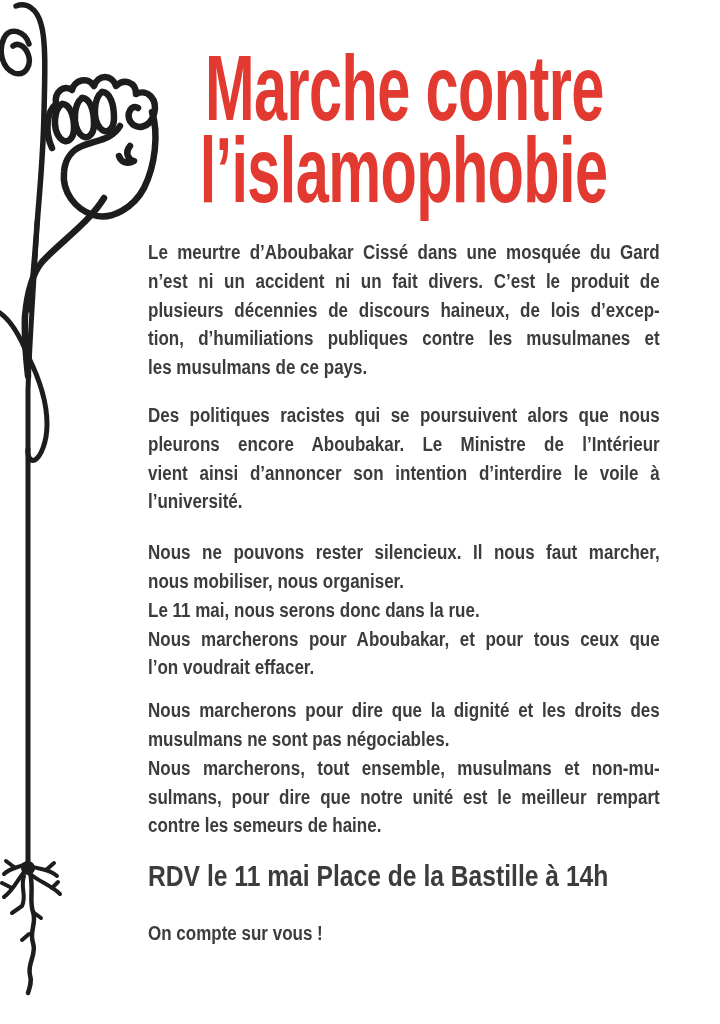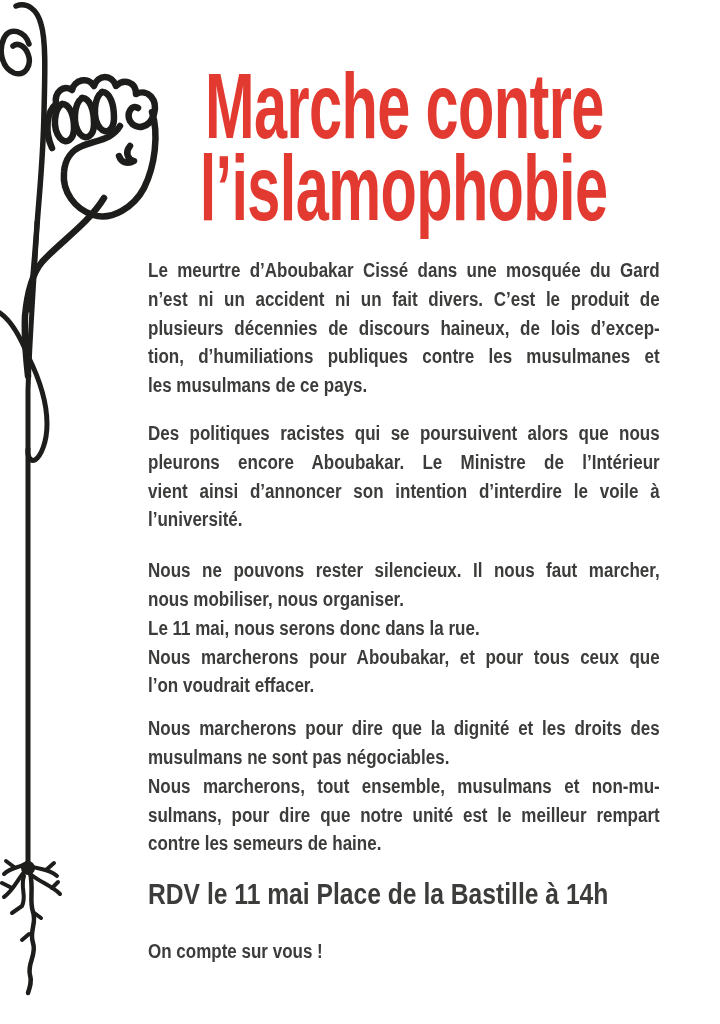--- a/index.html
+++ b/index.html
@@ -17,21 +17,21 @@
     width: 180px; height: 1024px;
   }
 
   
   .col {
     position: absolute; left: 148px; top: 0;
     width: 512px;
   }
 
   
-  .title { padding-top: 47px; margin-top: 18px; }
+  .title { padding-top: 47px; }
   .title-line { display: flex; justify-content: center; height: 82px; }
   .title-line > span {
     flex: none;
     white-space: nowrap;
     font-size: 93px; line-height: 82px;
     font-weight: 700;
     letter-spacing: -1px;
     color: var(--red, #e23a31);
     transform: scaleX(0.64);
   }

